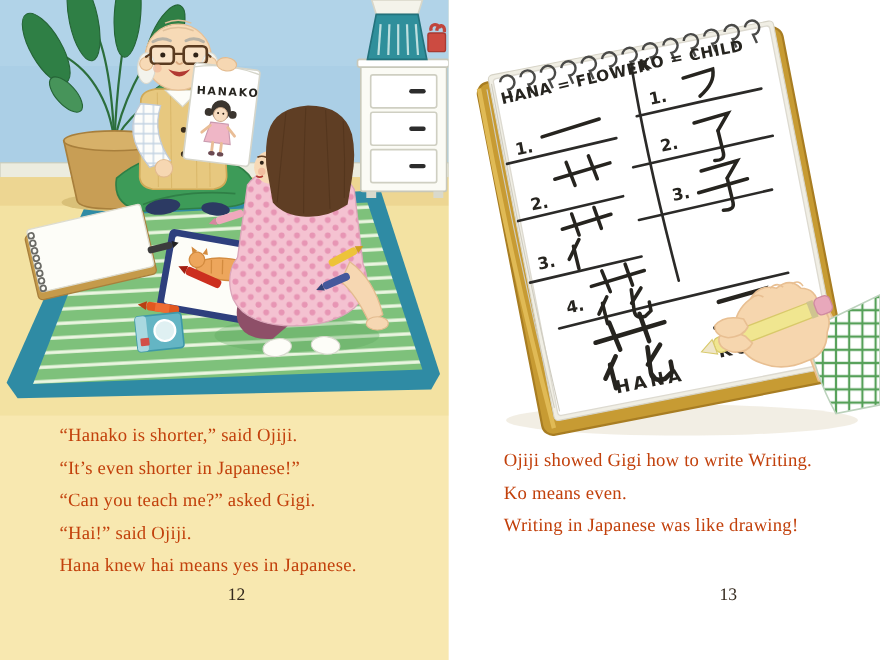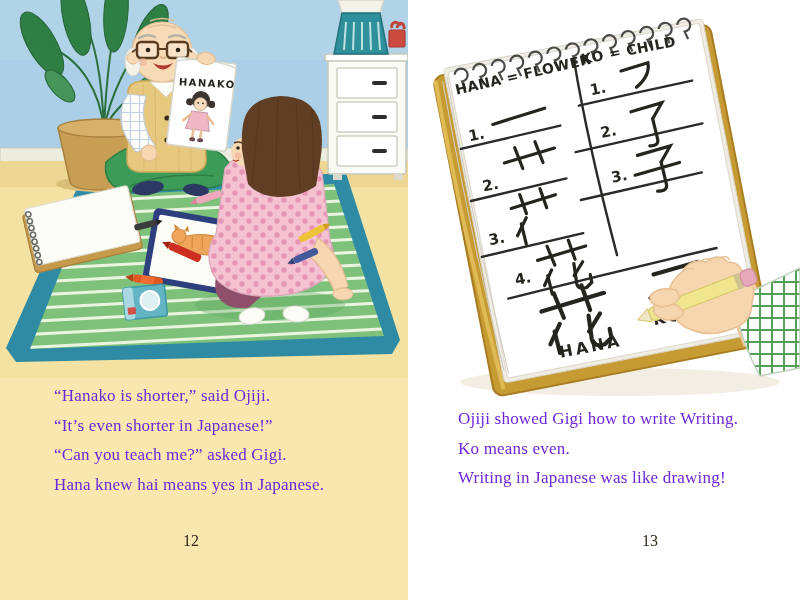--- a/index.html
+++ b/index.html
@@ -3,27 +3,27 @@
 <meta charset="utf-8">
 <style>
   html,body{margin:0;padding:0;background:#ffffff;}
   #book{position:relative;width:800px;height:600px;overflow:hidden;background:#ffffff;
         font-family:"Liberation Serif",serif;}
   .page{position:absolute;top:0;height:600px;}
   #left-page{left:0;width:408px;background:#f8e8b0;}
   #right-page{left:430px;width:370px;background:#ffffff;}
   #gap{position:absolute;left:408px;top:0;width:22px;height:600px;background:#ffffff;}
   .illus{position:absolute;left:0;top:0;display:block;}
-  .textblock{position:absolute;font-size:17px;color:#6d28d9;letter-spacing:.2px;}
+  .textblock{position:absolute;font-size:17px;color:#c2410c;letter-spacing:.2px;}
   .textblock .line{height:29.5px;line-height:29.5px;white-space:nowrap;}
   #left-text{left:54px;top:381px;width:330px;}
   #right-text{left:28px;top:404px;width:335px;}
   .pagenum{position:absolute;font-size:16px;color:#33281c;}
-  #pn12{left:183px;top:532px;width:40px;text-align:left;}
-  #pn13{left:212px;top:532px;width:40px;text-align:left;}
+  #pn12{left:183px;top:532px;width:40px;text-align:right;}
+  #pn13{left:212px;top:532px;width:40px;text-align:center;}
   svg text{font-family:"DejaVu Sans",sans-serif;}
   .hw{fill:#26241f;font-weight:bold;}
 </style>
 </head>
 <body>
 
 <div id="book">
 
   <div id="left-page" class="page">
 
@@ -251,20 +251,21 @@
         <rect x="124" y="286" width="10" height="32" rx="3" fill="#a9d8e0"></rect>
         <circle cx="150" cy="301" r="9.5" fill="#dff0f2" stroke="#ffffff" stroke-width="2"></circle>
         <rect x="127" y="306" width="8" height="7" rx="1" fill="#d25048"></rect>
       </g>
     </svg>
 
     <div id="left-text" class="textblock">
       <div class="line">“Hanako is shorter,” said Ojiji.</div>
       <div class="line">“It’s even shorter in Japanese!”</div>
       <div class="line">“Can you teach me?” asked Gigi.</div>
+      <div class="line">“Hai!” said Ojiji.</div>
       <div class="line">Hana knew hai means yes in Japanese.</div>
     </div>
     <div id="pn12" class="pagenum">12</div>
   </div>
 
   <div id="gap"></div>
 
   <div id="right-page" class="page">
 
     <svg class="illus" width="370" height="400" viewBox="0 0 370 400">

